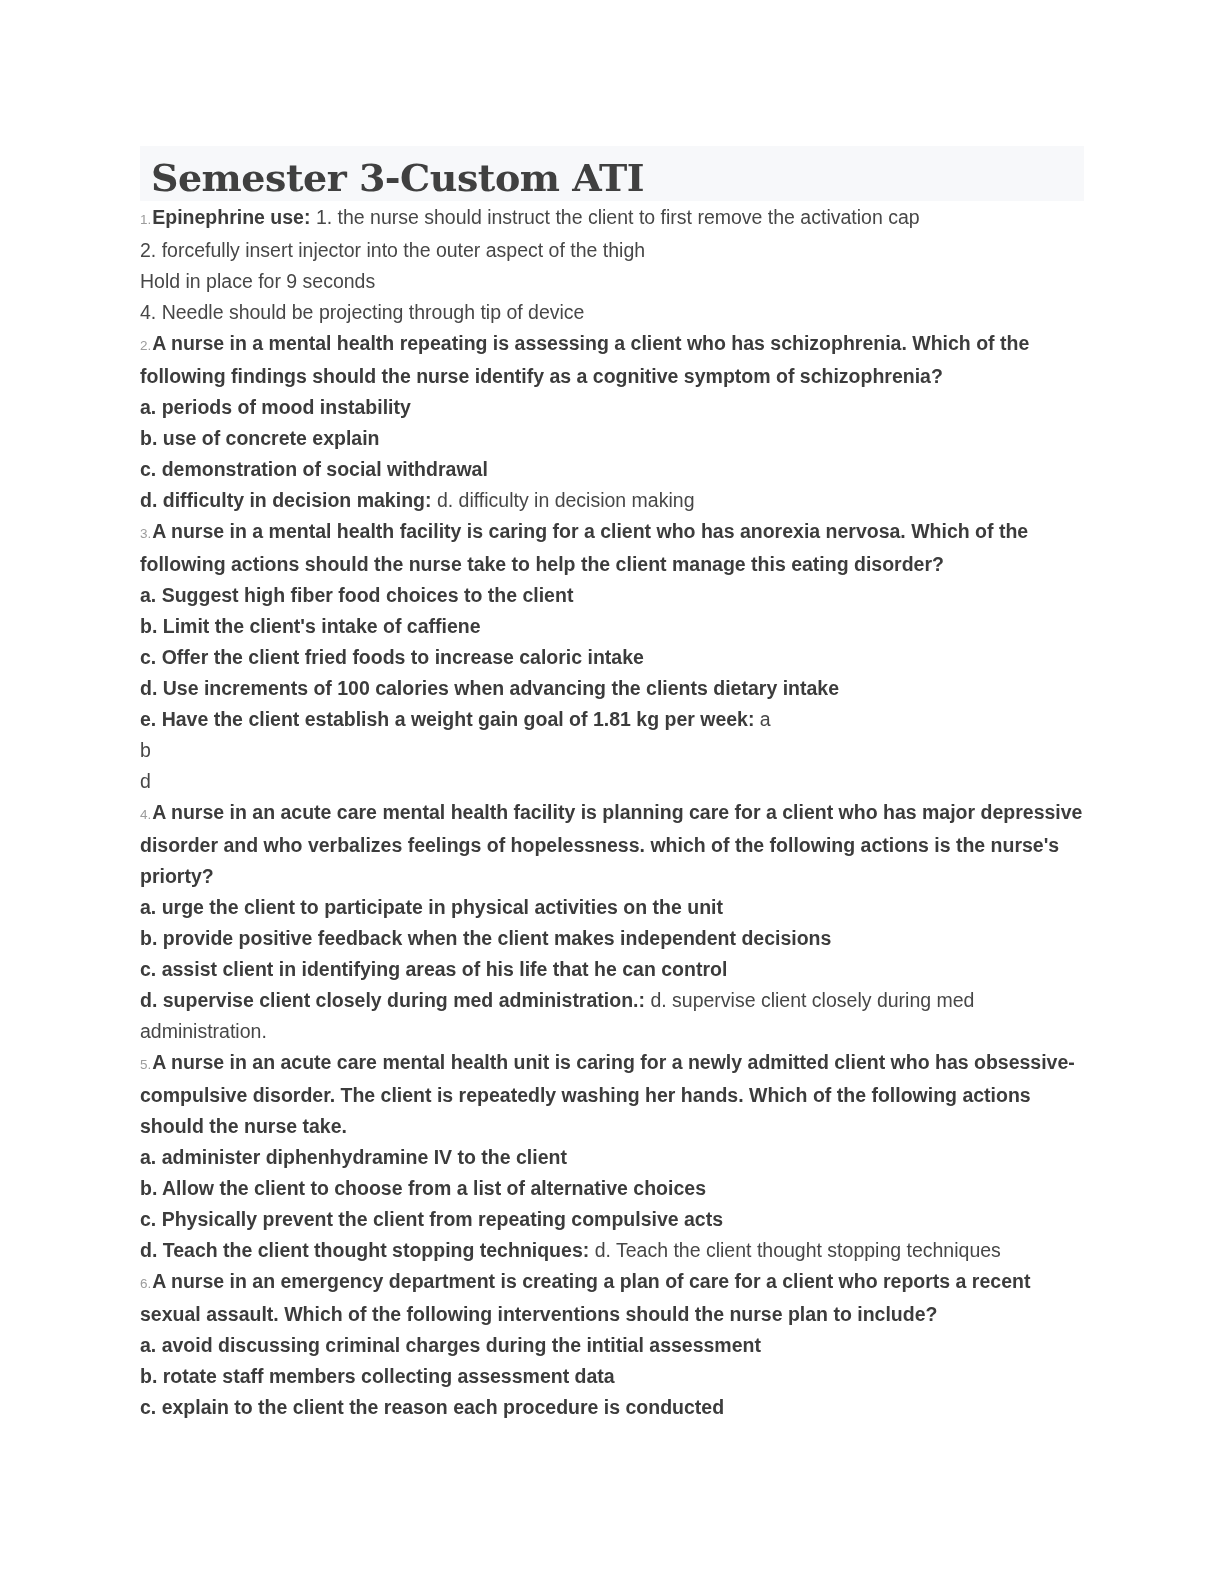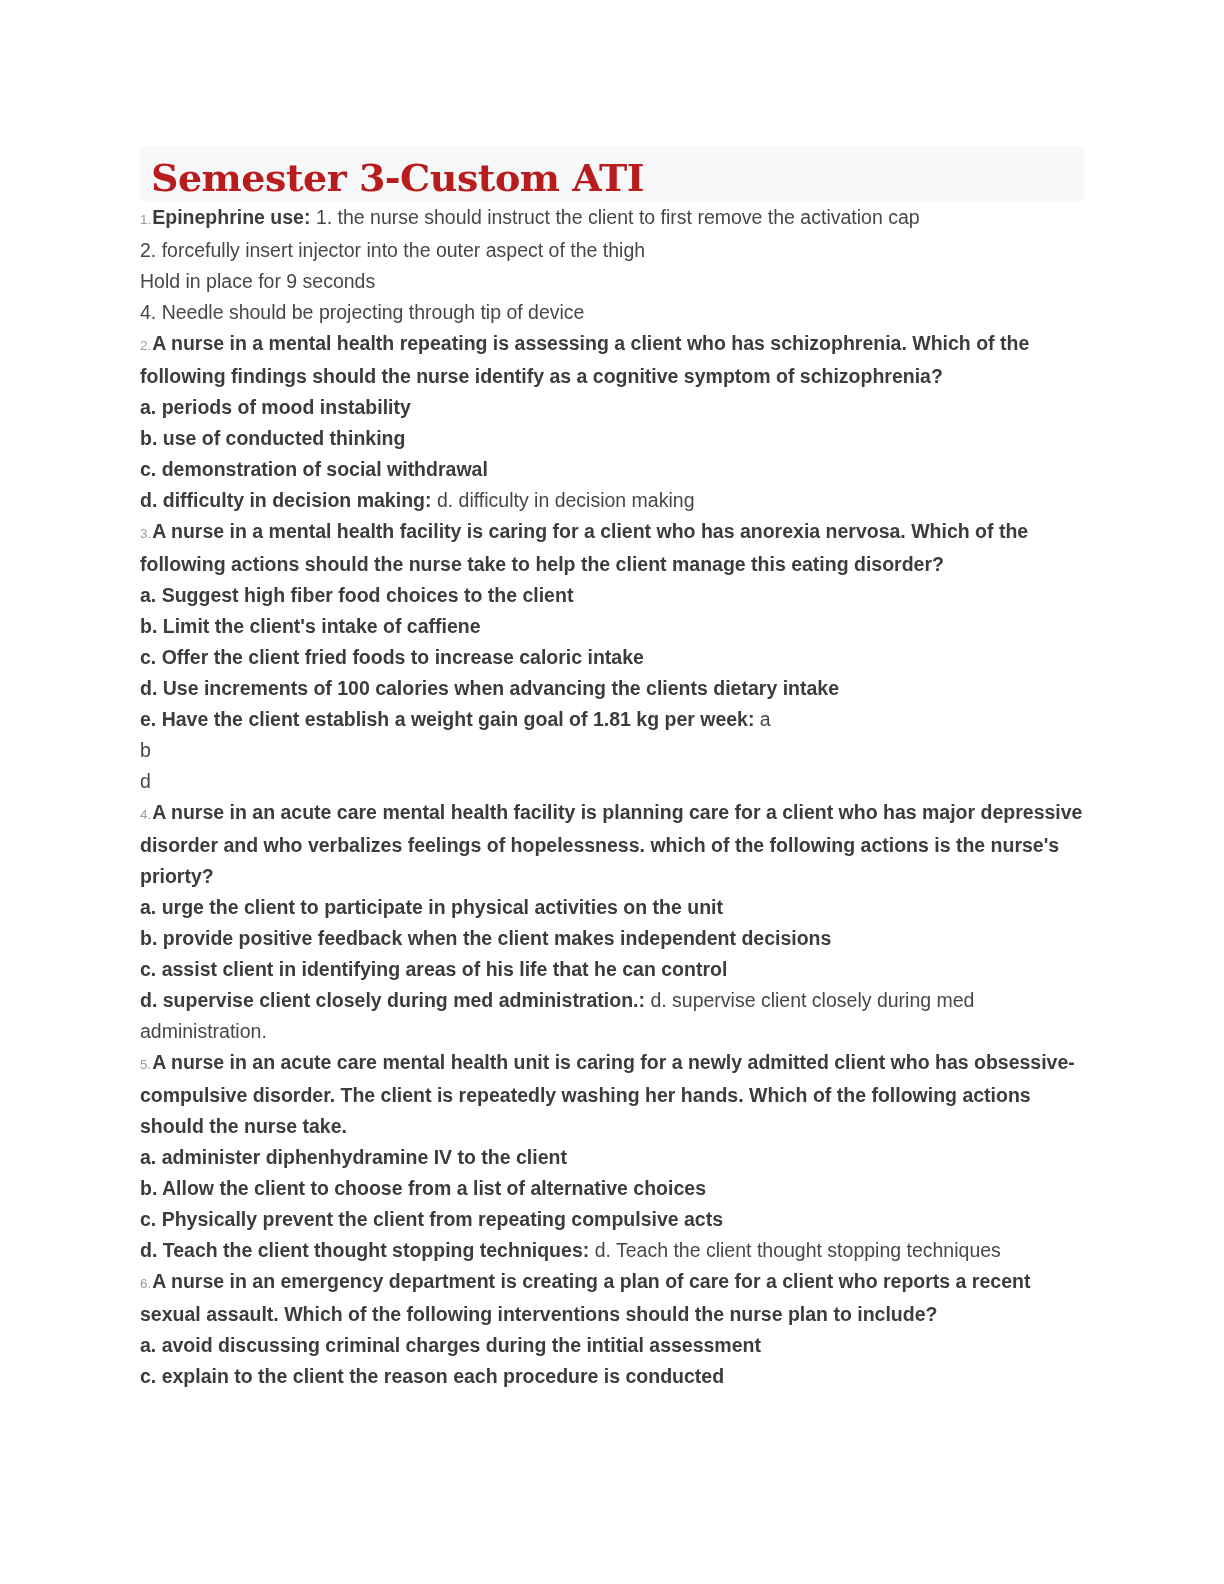--- a/index.html
+++ b/index.html
@@ -57,30 +57,30 @@
     font-size: 13.5px;
     color: #9c9c9c;
     padding-right: 1px;
   }
 </style>
 </head>
 <body style="background: rgb(255, 255, 255);">
 
 <div class="content">
   <div class="title-band" style="background: rgb(247, 248, 250);">
-    <h1 class="doc-title" style="color: #b91c1c;">Semester 3-Custom ATI</h1>
+    <h1 class="doc-title" style="color: #404040;">Semester 3-Custom ATI</h1>
   </div>
   <div class="body-text" id="paragraphs">
       <p class="para"><span class="marker">1.</span><span class="seg-b">Epinephrine use: </span><span class="seg-r">1. the nurse should instruct the client to first remove the activation cap</span></p>
       <p class="para"><span class="seg-r">2. forcefully insert injector into the outer aspect of the thigh</span></p>
       <p class="para"><span class="seg-r">Hold in place for 9 seconds</span></p>
       <p class="para"><span class="seg-r">4. Needle should be projecting through tip of device</span></p>
       <p class="para"><span class="marker">2.</span><span class="seg-b">A nurse in a mental health repeating is assessing a client who has schizophrenia. Which of the following findings should the nurse identify as a cognitive symptom of schizophrenia?</span></p>
       <p class="para"><span class="seg-b">a. periods of mood instability</span></p>
-      <p class="para"><span class="seg-b">b. use of conducted thinking</span></p>
+      <p class="para"><span class="seg-b">b. use of concrete explain</span></p>
       <p class="para"><span class="seg-b">c. demonstration of social withdrawal</span></p>
       <p class="para"><span class="seg-b">d. difficulty in decision making: </span><span class="seg-r">d. difficulty in decision making</span></p>
       <p class="para"><span class="marker">3.</span><span class="seg-b">A nurse in a mental health facility is caring for a client who has anorexia nervosa. Which of the following actions should the nurse take to help the client manage this eating disorder?</span></p>
       <p class="para"><span class="seg-b">a. Suggest high fiber food choices to the client</span></p>
       <p class="para"><span class="seg-b">b. Limit the client's intake of caffiene</span></p>
       <p class="para"><span class="seg-b">c. Offer the client fried foods to increase caloric intake</span></p>
       <p class="para"><span class="seg-b">d. Use increments of 100 calories when advancing the clients dietary intake</span></p>
       <p class="para"><span class="seg-b">e. Have the client establish a weight gain goal of 1.81 kg per week: </span><span class="seg-r">a</span></p>
       <p class="para"><span class="seg-r">b</span></p>
       <p class="para"><span class="seg-r">d</span></p>
@@ -89,15 +89,16 @@
       <p class="para"><span class="seg-b">b. provide positive feedback when the client makes independent decisions</span></p>
       <p class="para"><span class="seg-b">c. assist client in identifying areas of his life that he can control</span></p>
       <p class="para"><span class="seg-b">d. supervise client closely during med administration.: </span><span class="seg-r">d. supervise client closely during med administration.</span></p>
       <p class="para"><span class="marker">5.</span><span class="seg-b">A nurse in an acute care mental health unit is caring for a newly admitted client who has obsessive-compulsive disorder. The client is repeatedly washing her hands. Which of the following actions should the nurse take.</span></p>
       <p class="para"><span class="seg-b">a. administer diphenhydramine IV to the client</span></p>
       <p class="para"><span class="seg-b">b. Allow the client to choose from a list of alternative choices</span></p>
       <p class="para"><span class="seg-b">c. Physically prevent the client from repeating compulsive acts</span></p>
       <p class="para"><span class="seg-b">d. Teach the client thought stopping techniques: </span><span class="seg-r">d. Teach the client thought stopping techniques</span></p>
       <p class="para"><span class="marker">6.</span><span class="seg-b">A nurse in an emergency department is creating a plan of care for a client who reports a recent sexual assault. Which of the following interventions should the nurse plan to include?</span></p>
       <p class="para"><span class="seg-b">a. avoid discussing criminal charges during the intitial assessment</span></p>
+      <p class="para"><span class="seg-b">b. rotate staff members collecting assessment data</span></p>
       <p class="para"><span class="seg-b">c. explain to the client the reason each procedure is conducted</span></p>
     </div>
 </div>
 
 </body></html>

